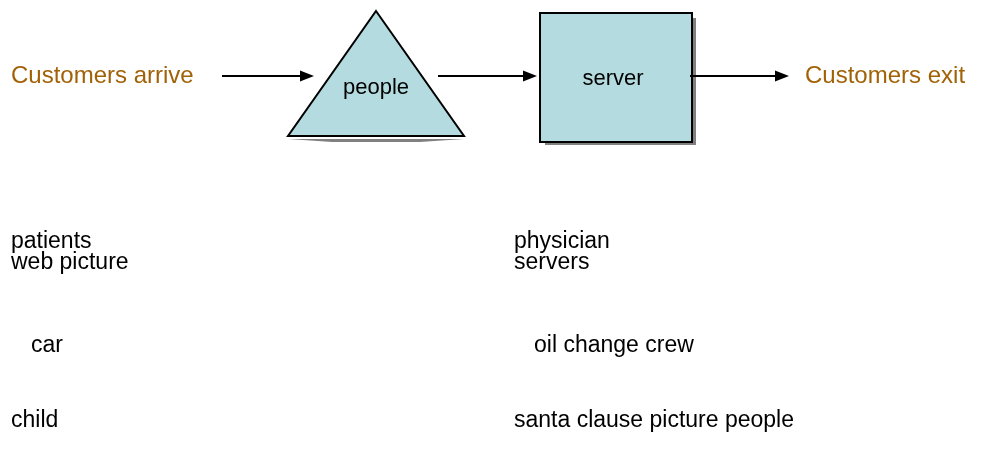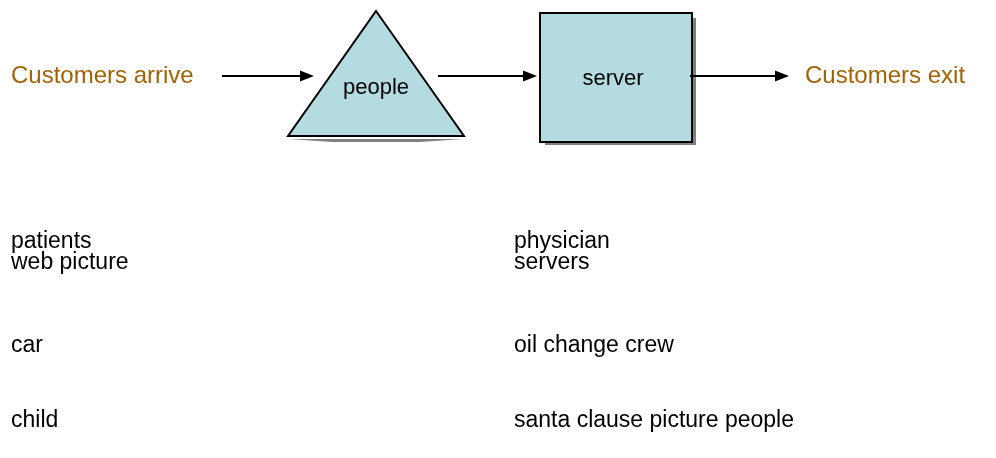--- a/index.html
+++ b/index.html
@@ -71,21 +71,21 @@
     position: absolute;
     font-size: 23px;
     line-height: 27px;
     color: #000000;
     white-space: nowrap;
   }
   .col-left  { left: 11px; }
   .col-right { left: 514px; }
   .row-0 { top: 179px; margin-top: 48px; }
   .row-1 { top: 248px; }
-  .row-2 { top: 331px; }
+  .row-2 { top: 331px; margin-left: 20px; }
   .row-3 { top: 406px; }
 </style>
 </head>
 <body>
 
 <div id="canvas">
 
   <div id="label-arrive" class="flow-label">Customers arrive</div>
 
   <svg id="arrow-1" class="arrow-svg" width="94" height="20" viewBox="0 0 94 20">

